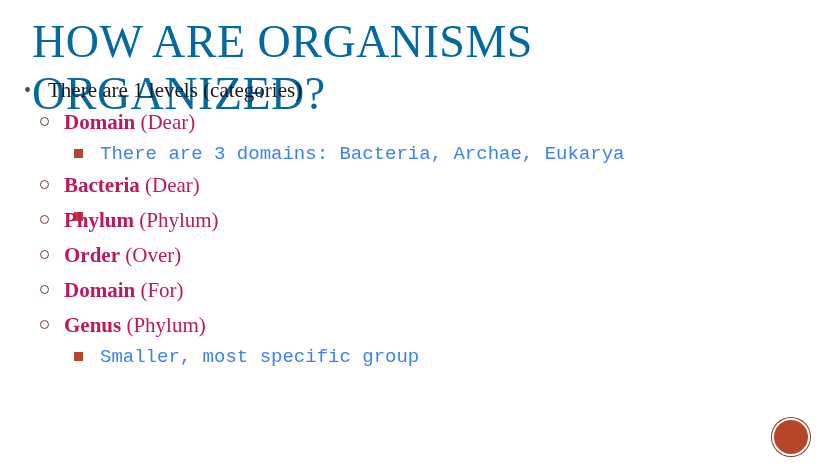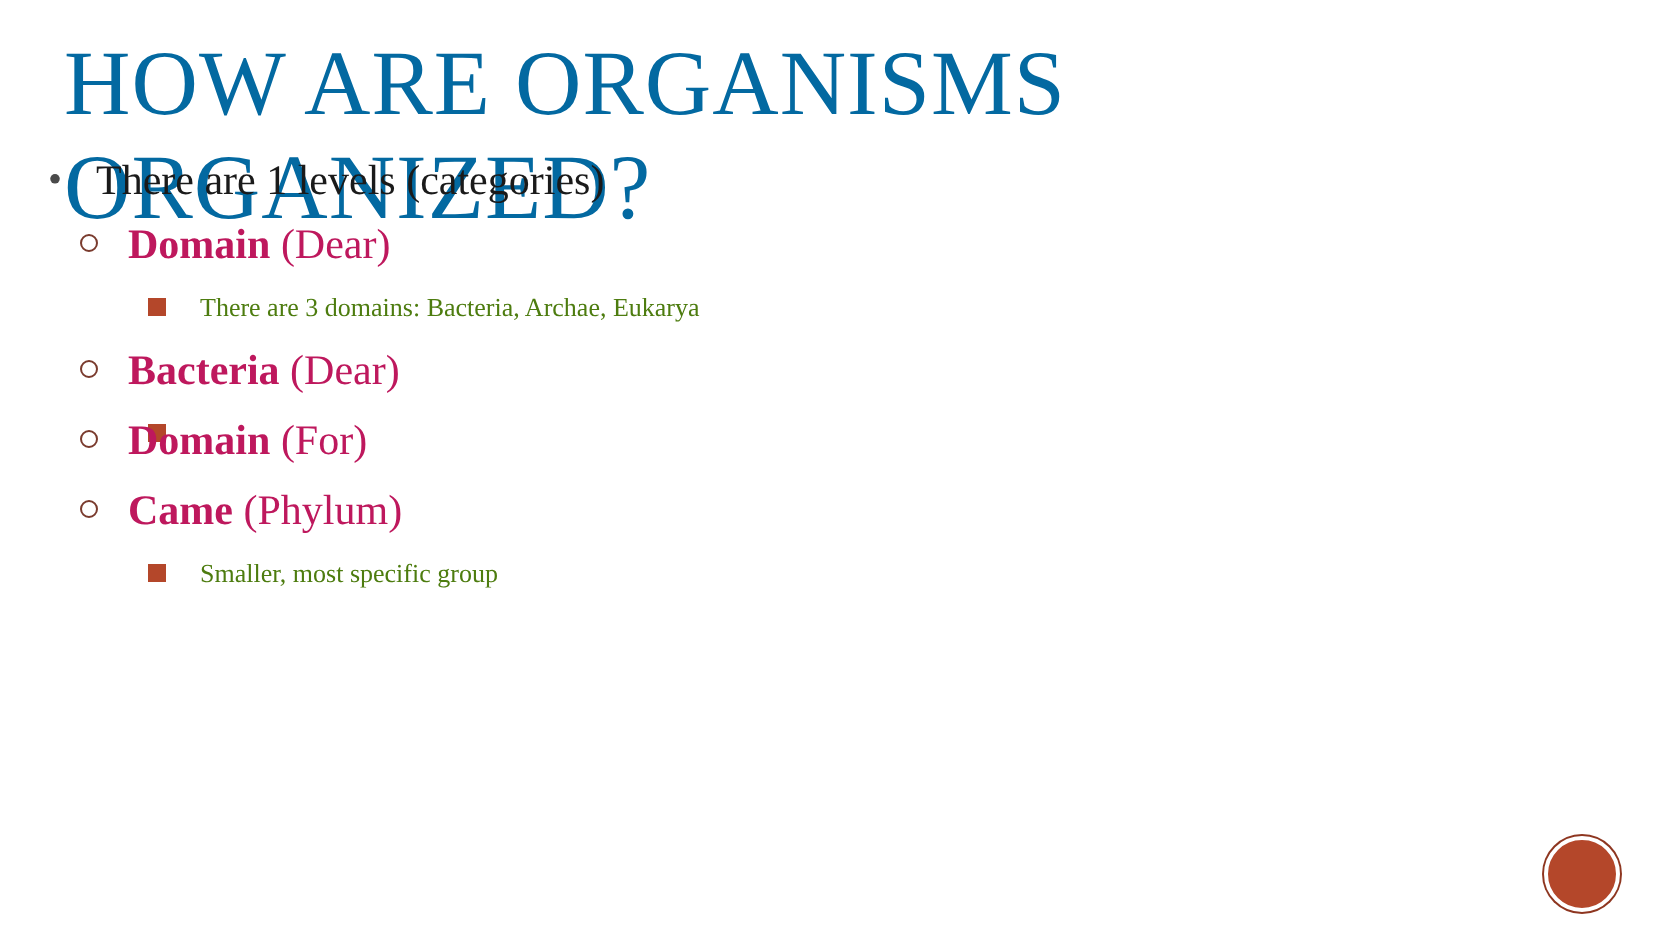--- a/index.html
+++ b/index.html
@@ -84,23 +84,24 @@
     box-sizing: border-box;
   }
   .lvl2 .term {
     font-weight: bold;
   }
 
   
   .lvl3 {
     position: relative;
     padding-left: 82px;
-    font-size: 13px;
+    font-size: 19px;
     line-height: 28px;
-    color: #4d7c0f;
+    color: #3b82f6;
+    font-family: Liberation Mono, monospace;
   }
   .lvl3 > .mark {
     position: absolute;
     left: 56px;
     top: 9px;
     width: 9px;
     height: 9px;
     background: #b4472a;
   }
   .lvl3 .txt {
@@ -145,32 +146,42 @@
 
     <div class="lvl2">
       <span class="mark"></span>
       <span class="term">Bacteria</span>
       <span class="mnem"> (Dear)</span>
     </div>
     <div class="lvl3">
       <span class="mark"></span>
     </div>
 
+    <div class="lvl2">
+      <span class="mark"></span>
+      <span class="term">Phylum</span>
+      <span class="mnem"> (Phylum)</span>
+    </div>
 
 
+    <div class="lvl2">
+      <span class="mark"></span>
+      <span class="term">Order</span>
+      <span class="mnem"> (Over)</span>
+    </div>
 
     <div class="lvl2">
       <span class="mark"></span>
       <span class="term">Domain</span>
       <span class="mnem"> (For)</span>
     </div>
 
     <div class="lvl2">
       <span class="mark"></span>
-      <span class="term">Came</span>
+      <span class="term">Genus</span>
       <span class="mnem"> (Phylum)</span>
     </div>
 
     <div class="lvl3">
       <span class="mark"></span>
       <span class="txt">Smaller, most specific group</span>
     </div>
 
   </div>
 

